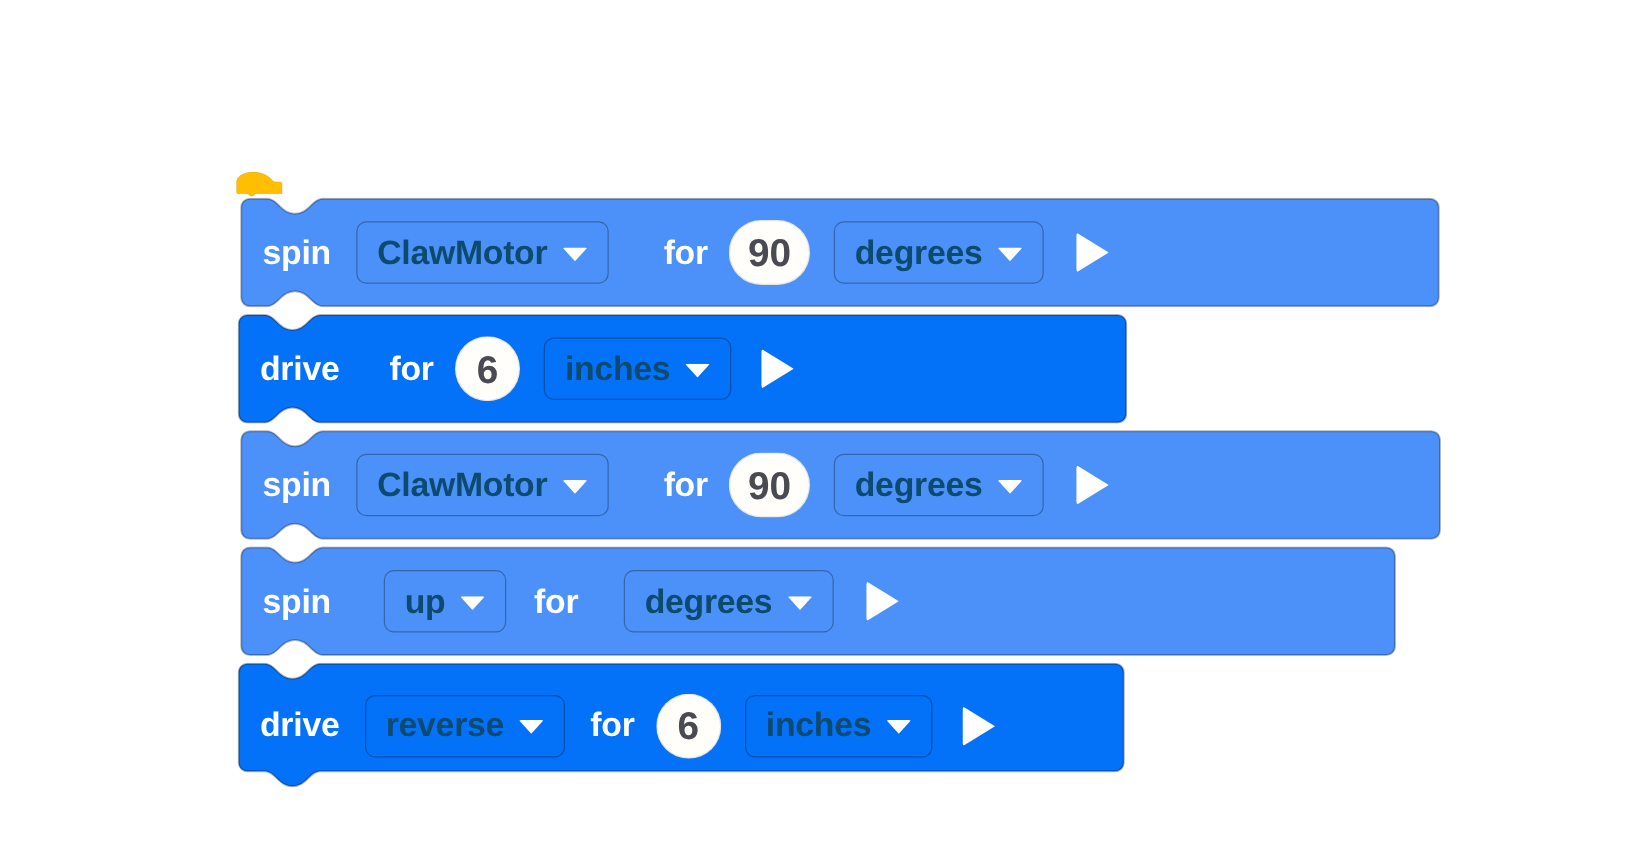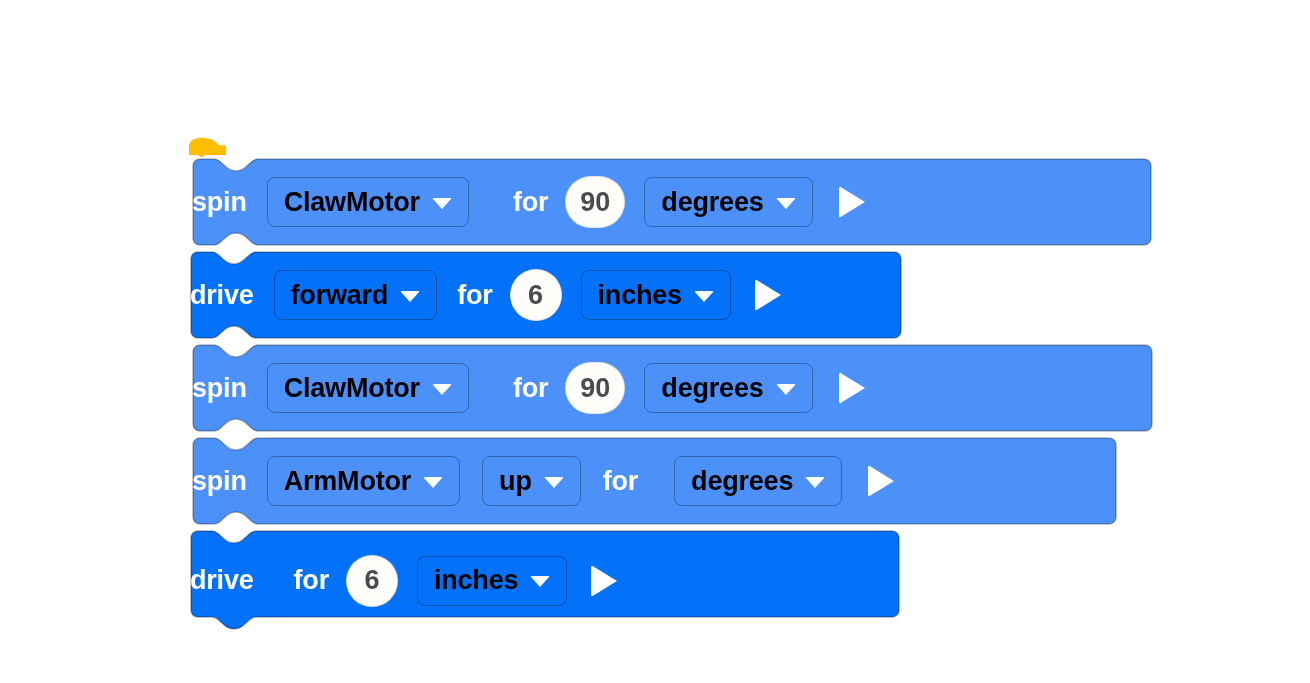--- a/index.html
+++ b/index.html
@@ -35,20 +35,21 @@
     width: 100%;
     height: 100%;
     z-index: 0;
   }
   .block .row {
     position: relative;
     z-index: 1;
     display: flex;
     align-items: center;
     height: 100%;
+    padding-left: 18px;
   }
 
   
   .kw {
     color: #ffffff;
     font-size: 27px;
     font-weight: 700;
     letter-spacing: -0.2px;
     white-space: nowrap;
     line-height: 1;
@@ -61,21 +62,21 @@
     justify-content: center;
     gap: 12px;
     height: 50px;
     box-sizing: border-box;
     padding: 0 16px;
     border-radius: 8px;
     border: 1.5px solid rgba(0,0,0,0.30);
     white-space: nowrap;
   }
   .dd .lbl {
-    color: #000000;
+    color: #0c4a6e;
     font-size: 27px;
     font-weight: 700;
     letter-spacing: -0.2px;
     line-height: 1;
   }
   .caret {
     width: 0; height: 0;
     border-left: 10px solid transparent;
     border-right: 10px solid transparent;
     border-top: 11px solid #ffffff;
@@ -90,21 +91,21 @@
     align-items: center;
     justify-content: center;
     height: 52px;
     min-width: 52px;
     box-sizing: border-box;
     padding: 0 14px;
     border-radius: 26px;
     background: #fffefb;
     border: 1px solid rgba(0,0,0,0.10);
     color: #4a4a52;
-    font-size: 27px;
+    font-size: 31px;
     font-weight: 700;
     line-height: 1;
   }
 
   
   .play {
     width: 0; height: 0;
     border-top: 16px solid transparent;
     border-bottom: 16px solid transparent;
     border-left: 26px solid #ffffff;
@@ -183,24 +184,20 @@
   <div class="block" style="left:190px; top:251px; width:712px; height:88px;">
     <svg class="shape" viewBox="0 0 712 88" preserveAspectRatio="none">
       <path d="M8 1 L22 1 C30 1 33 13 44 13 C55 13 58 1 66 1 L704 1
                C708 1 711 4 711 8 L711 80 C711 84 708 87 704 87
                L66 87 C58 87 55 75 44 75 C33 75 30 87 22 87 L8 87
                C4 87 1 84 1 80 L1 8 C1 4 4 1 8 1 Z" fill="#0471F9" stroke="rgba(0,0,0,0.30)" stroke-width="1.6"></path>
     </svg>
     <div class="row">
       <span class="kw">drive</span>
       <span class="gap" style="width:20px"></span>
-      <span class="dd">
-        <span class="lbl">forward</span>
-        <span class="caret"></span>
-      </span>
       <span class="gap" style="width:20px"></span>
       <span class="kw">for</span>
       <span class="gap" style="width:17px"></span>
       <span class="num">6</span>
       <span class="gap" style="width:19px"></span>
       <span class="dd">
         <span class="lbl">inches</span>
         <span class="caret"></span>
       </span>
       <span class="gap" style="width:24px"></span>
@@ -240,24 +237,20 @@
   <div class="block" style="left:192px; top:437px; width:925px; height:88px;">
     <svg class="shape" viewBox="0 0 925 88" preserveAspectRatio="none">
       <path d="M8 1 L22 1 C30 1 33 13 44 13 C55 13 58 1 66 1 L917 1
                C921 1 924 4 924 8 L924 80 C924 84 921 87 917 87
                L66 87 C58 87 55 75 44 75 C33 75 30 87 22 87 L8 87
                C4 87 1 84 1 80 L1 8 C1 4 4 1 8 1 Z" fill="#4C91FA" stroke="rgba(0,0,0,0.28)" stroke-width="1.6"></path>
     </svg>
     <div class="row">
       <span class="kw">spin</span>
       <span class="gap" style="width:20px"></span>
-      <span class="dd">
-        <span class="lbl">ArmMotor</span>
-        <span class="caret"></span>
-      </span>
       <span class="gap" style="width:22px"></span>
       <span class="dd">
         <span class="lbl">up</span>
         <span class="caret"></span>
       </span>
       <span class="gap" style="width:22px"></span>
       <span class="kw">for</span>
       <span class="gap" style="width:17px"></span>
       <span class="gap" style="width:19px"></span>
       <span class="dd">
@@ -272,20 +265,24 @@
   <div class="block" style="left:190px; top:530px; width:710px; height:101px;">
     <svg class="shape" viewBox="0 0 710 101" preserveAspectRatio="none">
       <path d="M8 1 L22 1 C30 1 33 13 44 13 C55 13 58 1 66 1 L702 1
                C706 1 709 4 709 8 L709 80 C709 84 706 87 702 87
                L66 87 C58 87 55 99 44 99 C33 99 30 87 22 87 L8 87
                C4 87 1 84 1 80 L1 8 C1 4 4 1 8 1 Z" fill="#0471F9" stroke="rgba(0,0,0,0.30)" stroke-width="1.6"></path>
     </svg>
     <div class="row" style="height:88px;">
       <span class="kw">drive</span>
       <span class="gap" style="width:20px"></span>
+      <span class="dd">
+        <span class="lbl">reverse</span>
+        <span class="caret"></span>
+      </span>
       <span class="gap" style="width:20px"></span>
       <span class="kw">for</span>
       <span class="gap" style="width:17px"></span>
       <span class="num">6</span>
       <span class="gap" style="width:19px"></span>
       <span class="dd">
         <span class="lbl">inches</span>
         <span class="caret"></span>
       </span>
       <span class="gap" style="width:24px"></span>

